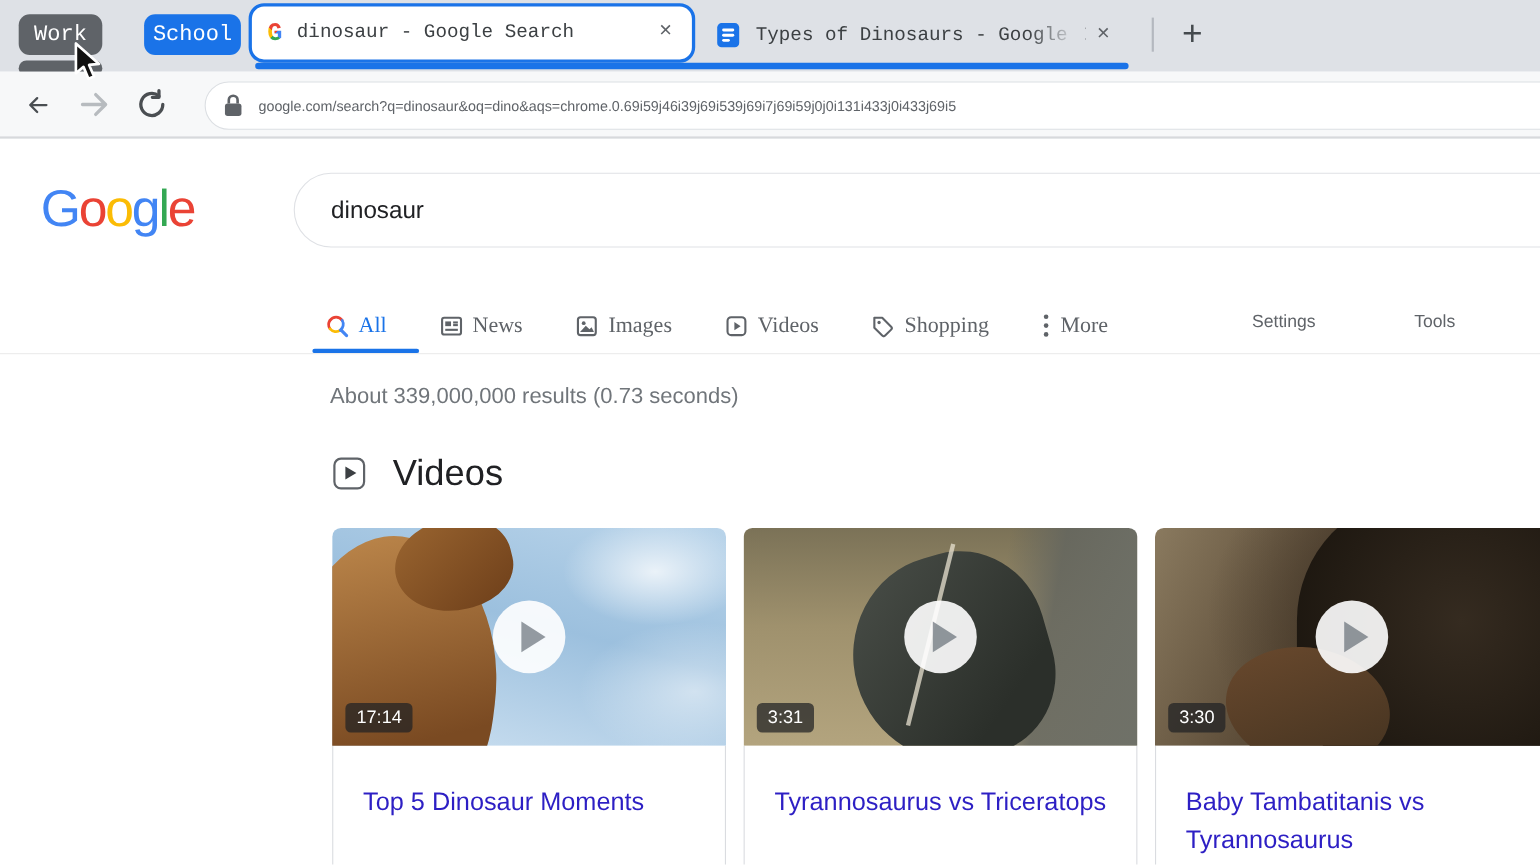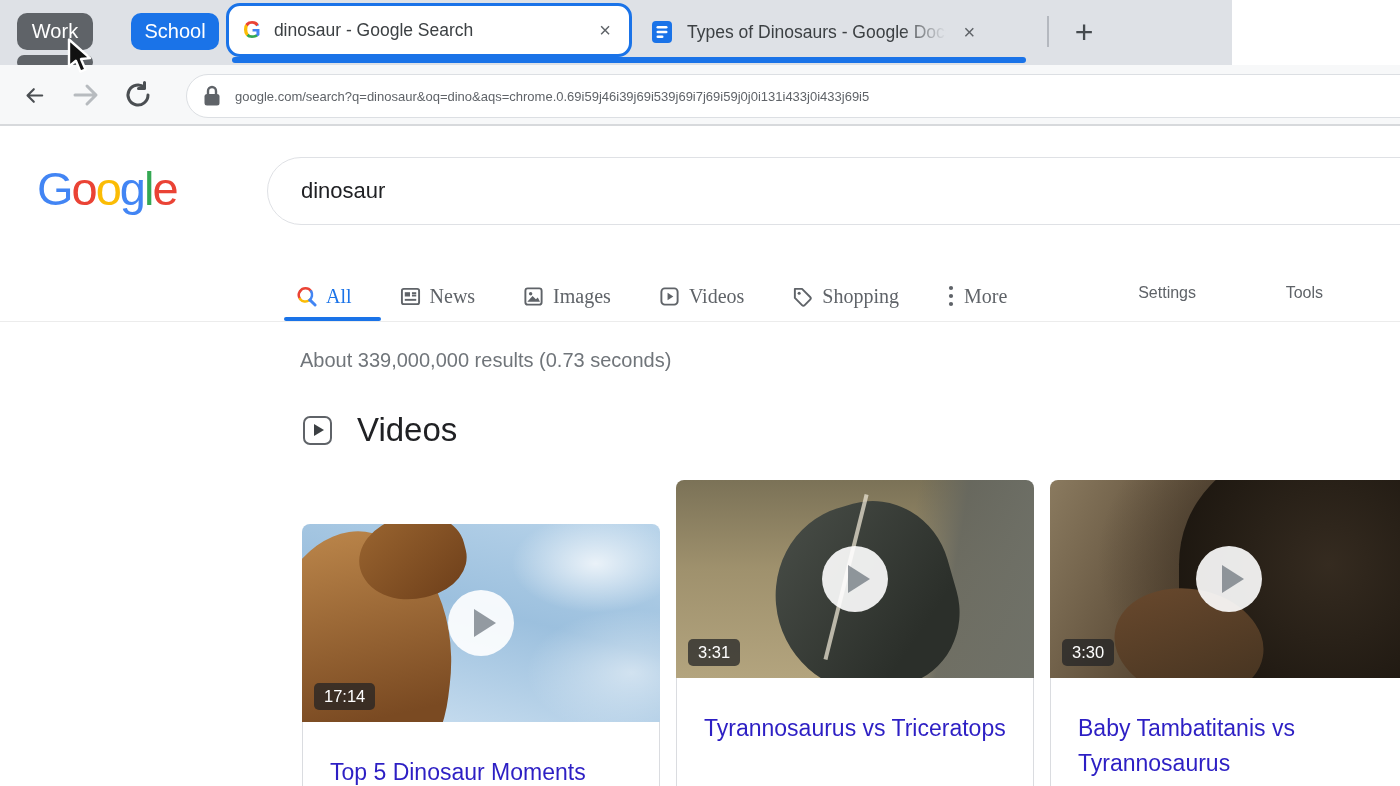--- a/index.html
+++ b/index.html
@@ -1,22 +1,22 @@
 <!DOCTYPE html>
 <html><head>
 <meta charset="utf-8">
 <style>
   * { margin:0; padding:0; box-sizing:border-box; }
   html,body { width:1400px; height:786px; overflow:hidden; background:#fff;
     font-family:"Liberation Sans","DejaVu Sans",sans-serif; }
   .stage { position:relative; width:1400px; height:786px; overflow:hidden; }
 
   
-  .tabstrip { position:absolute; left:0; top:0; width:1232px; height:65px;
-    background:#dee1e6; overflow:hidden; z-index:5; }
+  .tabstrip { position:absolute; left:0; top:0; width:1400px; height:65px;
+    background:#dee1e6; overflow:hidden; z-index:5;font-family:Liberation Mono, monospace; }
   .group-chip { position:absolute; top:13px; height:37px; border-radius:10px;
     color:#fff; font-size:20px; display:flex; align-items:center; justify-content:center; }
   .chip-work { left:17px; width:76px; background:#5f6368; }
   .chip-stub { position:absolute; left:17px; top:55px; width:76px; height:14px;
     border-radius:8px; background:#5f6368; }
   .chip-school { left:131px; width:88px; background:#1a73e8; }
   .active-tab { position:absolute; left:226px; top:3px; width:406px; height:54px;
     background:#fff; border:3px solid #1a73e8; border-radius:14px;
     display:flex; align-items:center; padding:0 14px; }
   .active-tab .tab-title { flex:1; font-size:17.5px; color:#3c4043; margin-left:13px;
@@ -82,21 +82,21 @@
   .vh-icon .tri { width:0; height:0; border-left:10px solid #3c4043;
     border-top:6px solid transparent; border-bottom:6px solid transparent; margin-left:3px; }
 
   .cards { position:absolute; left:302px; top:352px; display:flex; gap:16px; }
   .vcard { width:358px; flex:none; }
   .thumb { position:relative; width:100%; height:198px; border-radius:8px 8px 0 0; overflow:hidden; }
   .thumb .blob { position:absolute; }
   .t1 { background:
       radial-gradient(120px 70px at 82% 20%, rgba(255,255,255,0.75), rgba(255,255,255,0) 70%),
       radial-gradient(150px 90px at 92% 75%, rgba(255,255,255,0.5), rgba(255,255,255,0) 70%),
-      linear-gradient(195deg,#b9d4ea 0%,#9cc0de 45%,#cfe2f2 100%); margin-top: 44px; }
+      linear-gradient(195deg,#b9d4ea 0%,#9cc0de 45%,#cfe2f2 100%); }
   .t1 .b1 { left:-10%; top:4%; width:52%; height:130%; transform:rotate(7deg);
       background:linear-gradient(160deg,#c08a4d,#7a4a22 70%); border-radius:45% 55% 40% 50%; }
   .t1 .b2 { left:16%; top:-4%; width:30%; height:42%; transform:rotate(-14deg);
       background:linear-gradient(150deg,#9a6530,#6e3f1a); border-radius:50% 50% 45% 55%; }
   .t2 { background:
       linear-gradient(100deg, rgba(90,95,85,0) 62%, rgba(100,102,95,0.85) 75%, #6f7168 100%),
       linear-gradient(180deg,#7b7257 0%,#9f916d 45%,#b3a47e 100%); }
   .t2 .b1 { left:28%; top:12%; width:50%; height:95%; transform:rotate(-16deg);
       background:linear-gradient(140deg,#4a4f49,#2b2f2a 75%); border-radius:52% 44% 42% 52%; }
   .t2 .b2 { left:47%; top:6%; width:4px; height:86%; transform:rotate(14deg);

